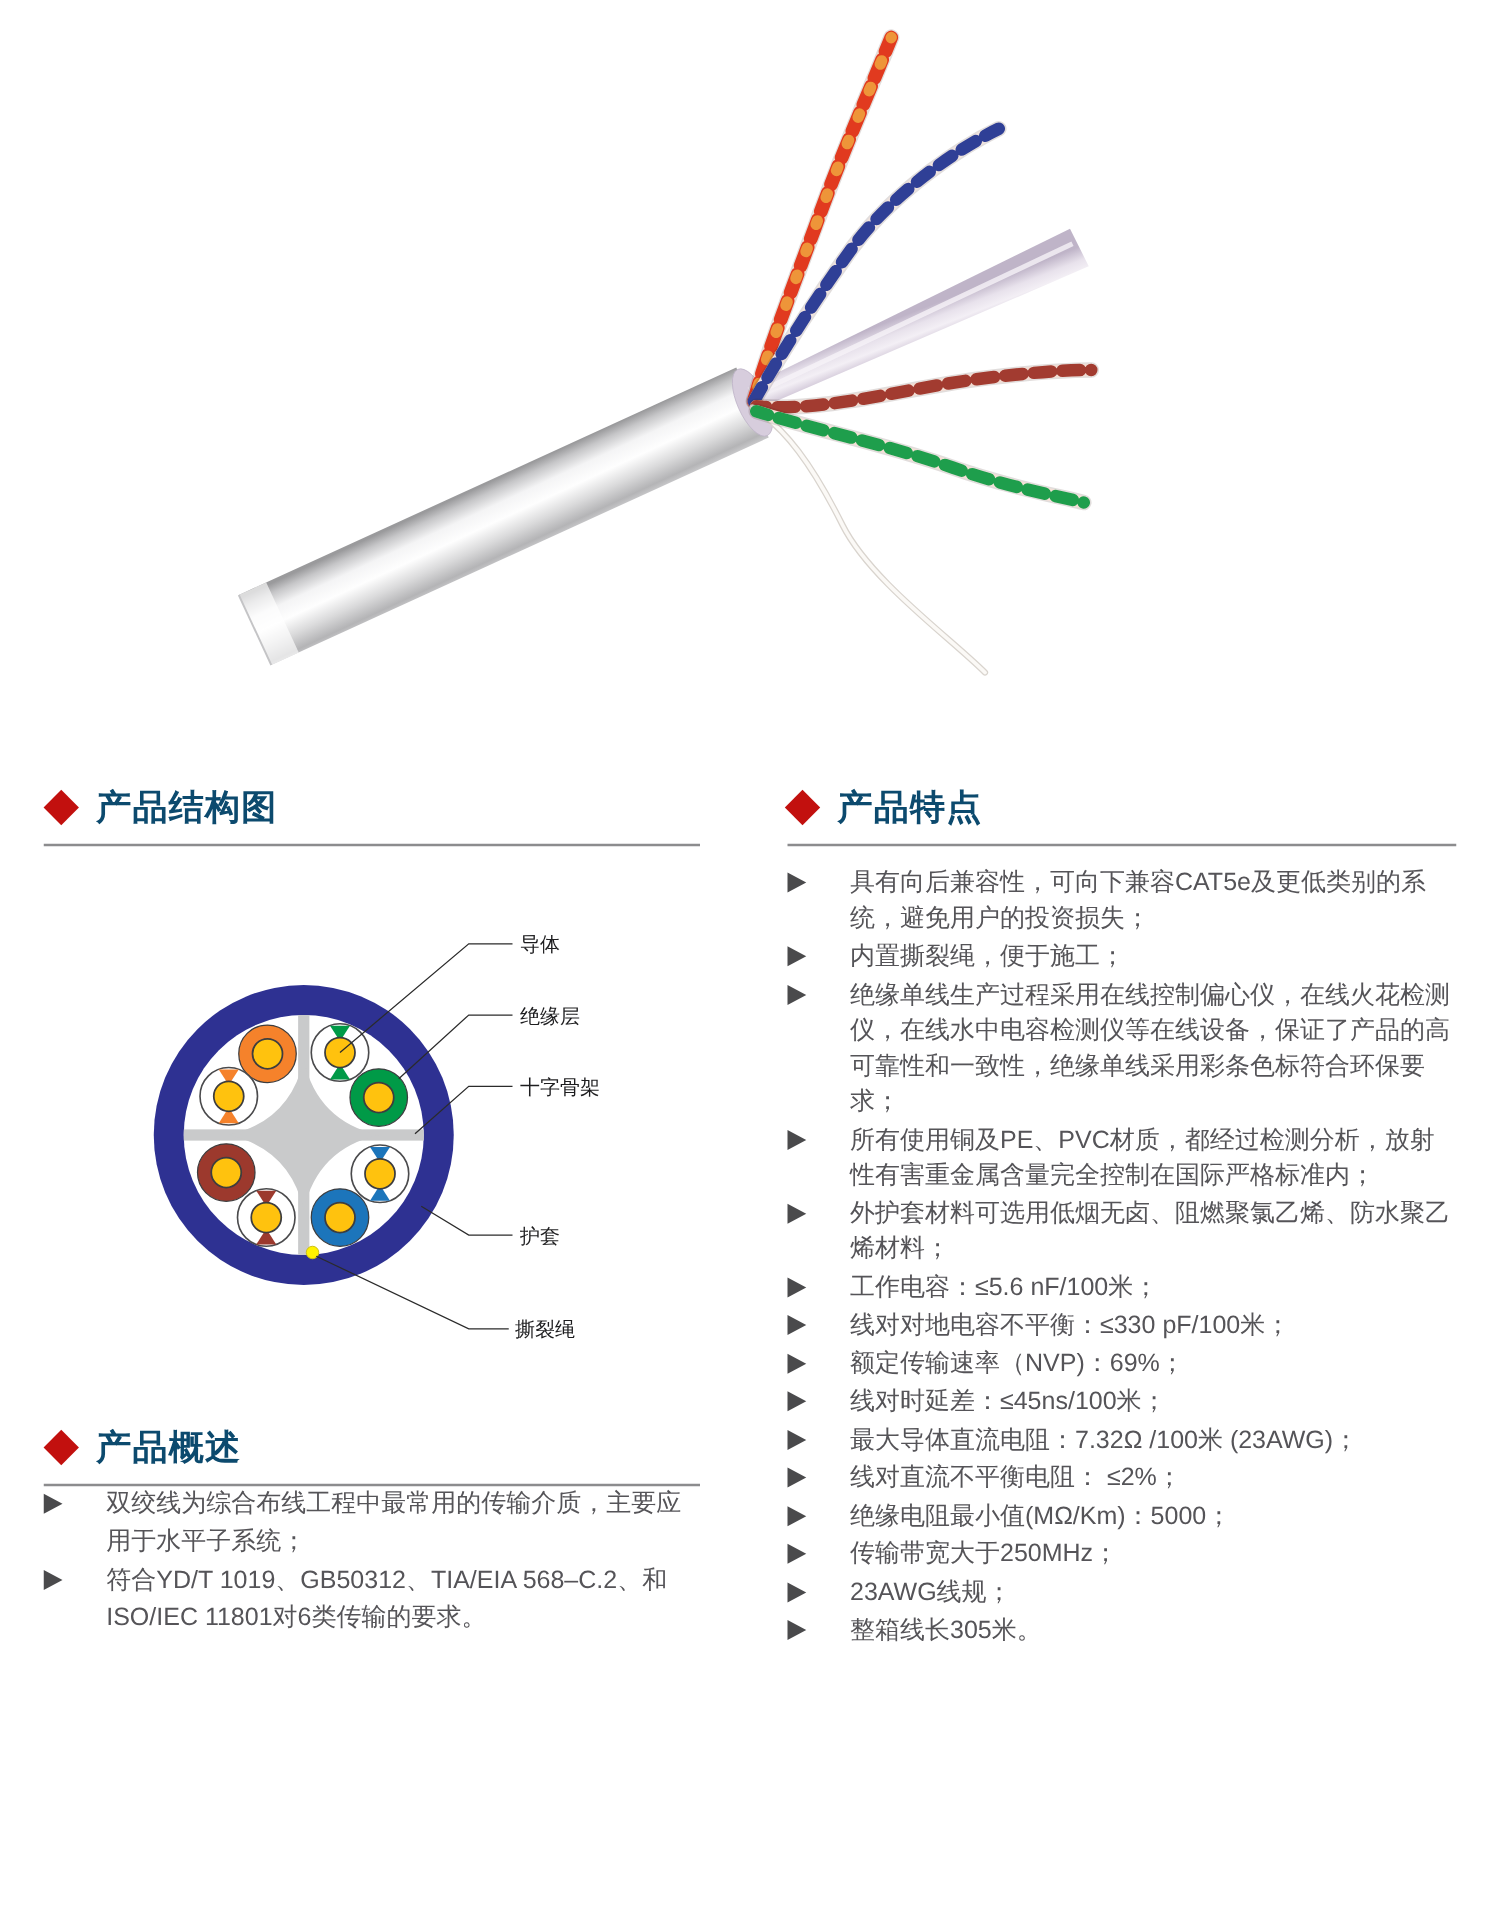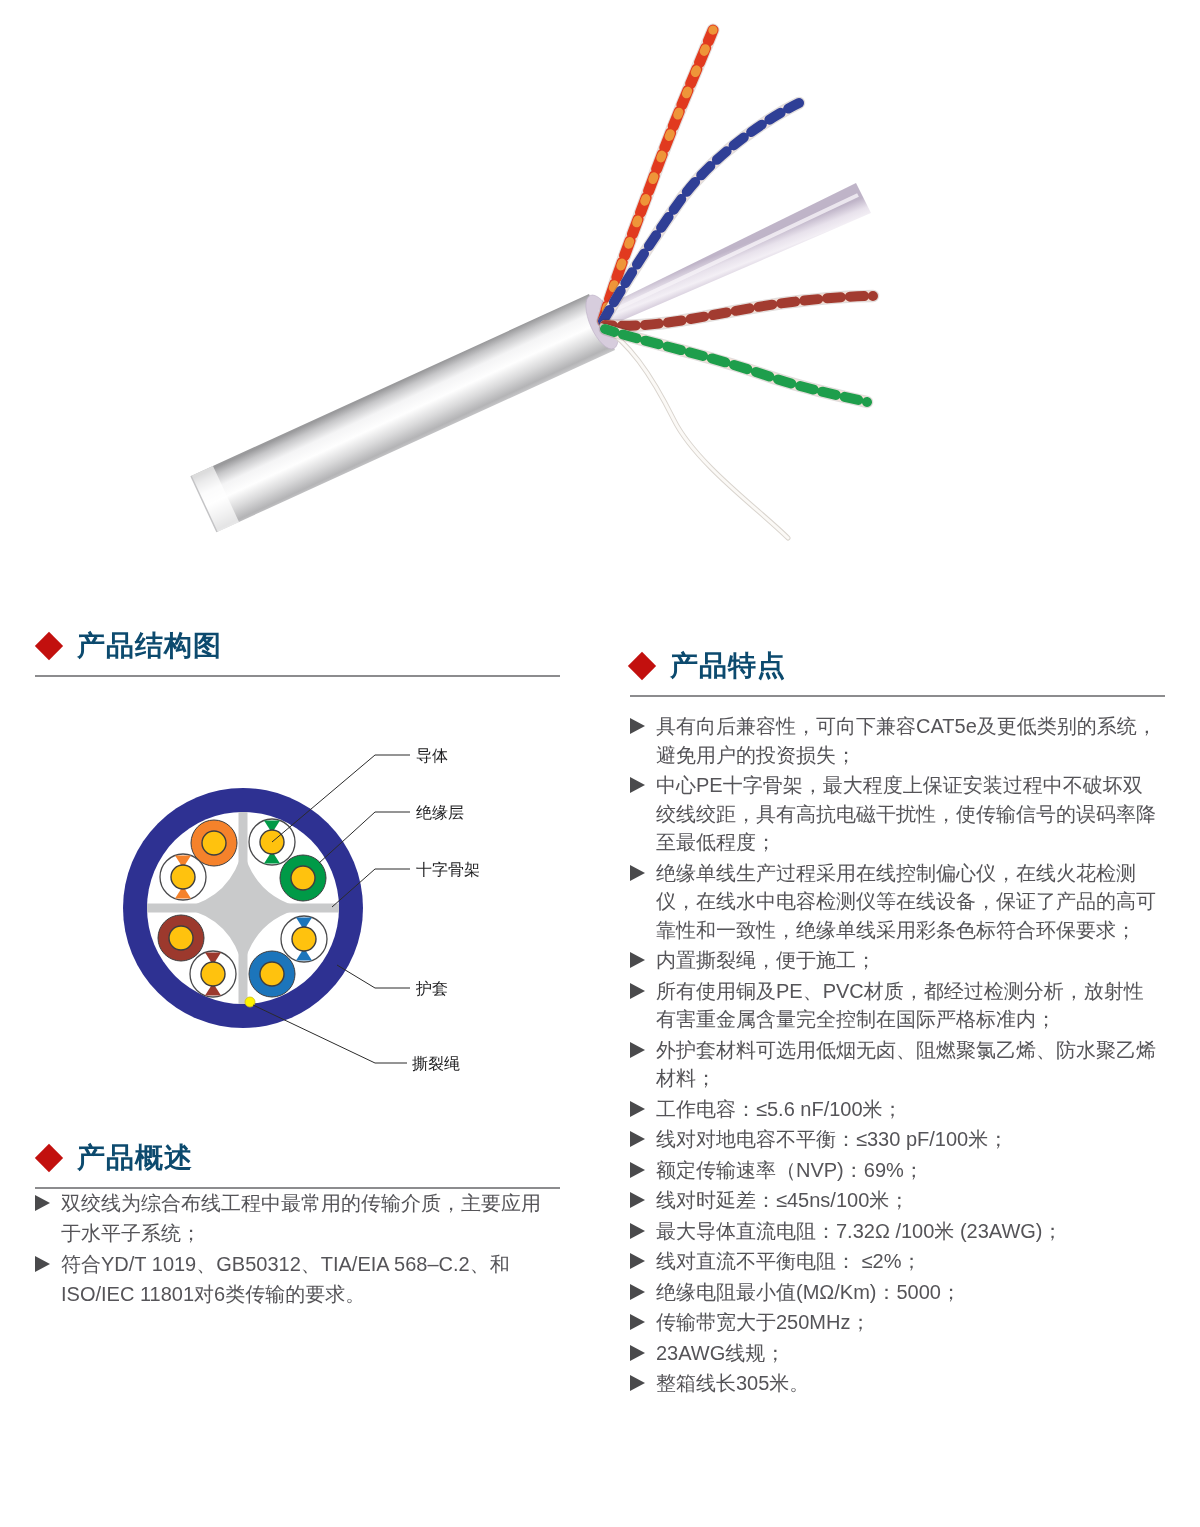--- a/index.html
+++ b/index.html
@@ -9,21 +9,21 @@
     font-family:"Liberation Sans","DejaVu Sans",sans-serif;
   }
   .abs{position:absolute;}
   
   .sec-head{display:flex;align-items:center;height:32px;}
   .diamond{width:20px;height:20px;transform:rotate(45deg);background:#c2100e;margin:0 18px 0 4px;flex:0 0 auto;}
   .sec-title{font-size:28px;font-weight:700;color:#0c4a6e;letter-spacing:1px;white-space:nowrap;}
   .sec-rule{height:2px;background:#8c8c8e;border:none;margin:13px 0 0 0;}
   
   ul.blist{list-style:none;margin:0;padding:0;}
-  ul.blist li{display:flex;align-items:flex-start;margin:0 0 2px 0;}
+  ul.blist li{display:flex;align-items:flex-start;margin:0 0 2px 0;gap:24px;}
   .tri{width:0;height:0;border-left:15px solid #4a4a4c;border-top:8.5px solid transparent;
        border-bottom:8.5px solid transparent;margin:6px 11px 0 0;flex:0 0 auto;}
   .btxt{flex:1;font-size:20px;line-height:28.5px;color:#555458;}
   .features-list .btxt{max-width:502px;}
   .overview-list .btxt{max-width:498px;line-height:29.5px;}
   .overview-list li{margin-bottom:3px;}
   
   .diag-label{font-family:"Liberation Serif","DejaVu Serif",serif;font-size:16px;fill:#1d1d1f;}
 </style>
 </head>
@@ -175,42 +175,38 @@
         <span class="tri"></span>
         <span class="btxt">双绞线为综合布线工程中最常用的传输介质，主要应用于水平子系统；</span>
       </li>
     <li>
         <span class="tri"></span>
         <span class="btxt">符合YD/T 1019、GB50312、TIA/EIA 568–C.2、和ISO/IEC 11801对6类传输的要求。</span>
       </li>
   </ul>
 </section>
 
-<section class="abs" style="left:630px;top:650px;width:535px;">
+<section class="abs" style="left:630px;top:630px;width:535px;">
   <div class="sec-head">
     <span class="diamond" style="margin-left:2px;"></span>
     <span class="sec-title">产品特点</span>
   </div>
   <div class="sec-rule"></div>
   <ul class="blist features-list" style="margin-top:15px;">
     <li>
         <span class="tri"></span>
         <span class="btxt">具有向后兼容性，可向下兼容CAT5e及更低类别的系统，避免用户的投资损失；</span>
       </li>
     <li>
         <span class="tri"></span>
-        <span class="btxt">中心PE十字骨架，最大程度上保证安装过程中不破坏双绞线绞距，具有高抗电磁干扰性，使传输信号的误码率降至最低程度；</span>
+        <span class="btxt">内置撕裂绳，便于施工；</span>
       </li>
     <li>
         <span class="tri"></span>
         <span class="btxt">绝缘单线生产过程采用在线控制偏心仪，在线火花检测仪，在线水中电容检测仪等在线设备，保证了产品的高可靠性和一致性，绝缘单线采用彩条色标符合环保要求；</span>
-      </li>
-    <li>
-        <span class="tri"></span>
-        <span class="btxt">内置撕裂绳，便于施工；</span>
       </li>
     <li>
         <span class="tri"></span>
         <span class="btxt">所有使用铜及PE、PVC材质，都经过检测分析，放射性有害重金属含量完全控制在国际严格标准内；</span>
       </li>
     <li>
         <span class="tri"></span>
         <span class="btxt">外护套材料可选用低烟无卤、阻燃聚氯乙烯、防水聚乙烯材料；</span>
       </li>
     <li>

